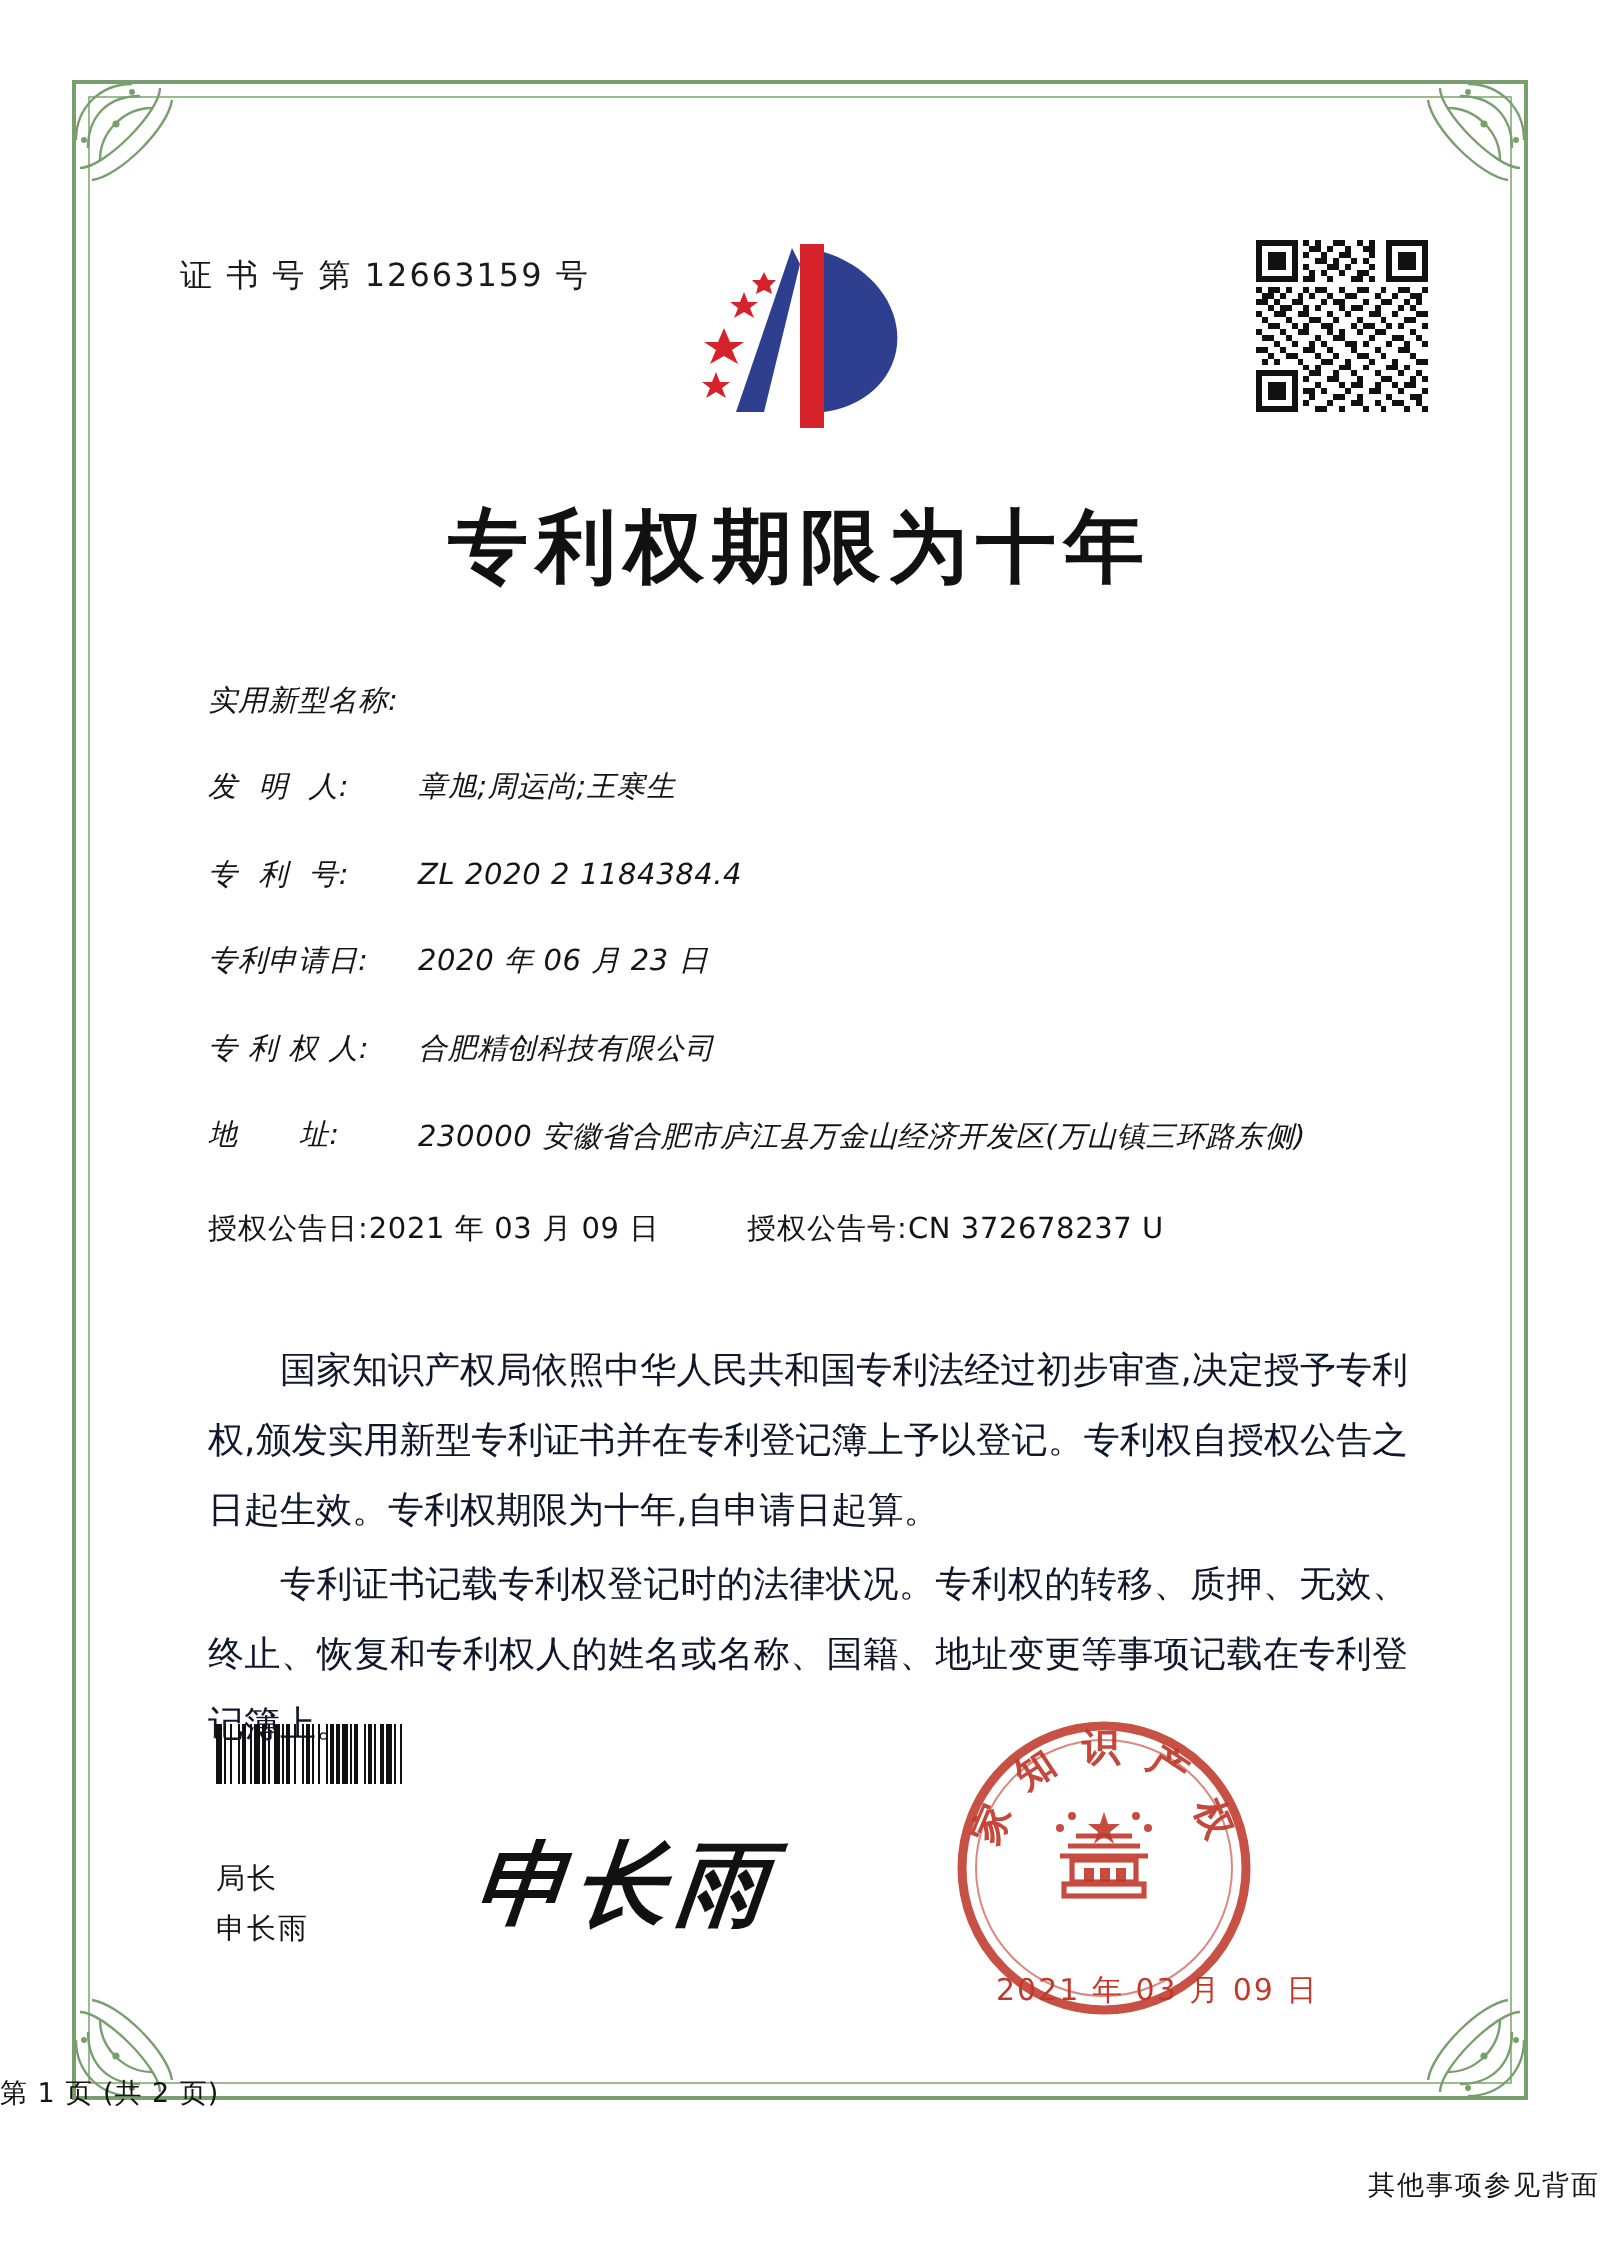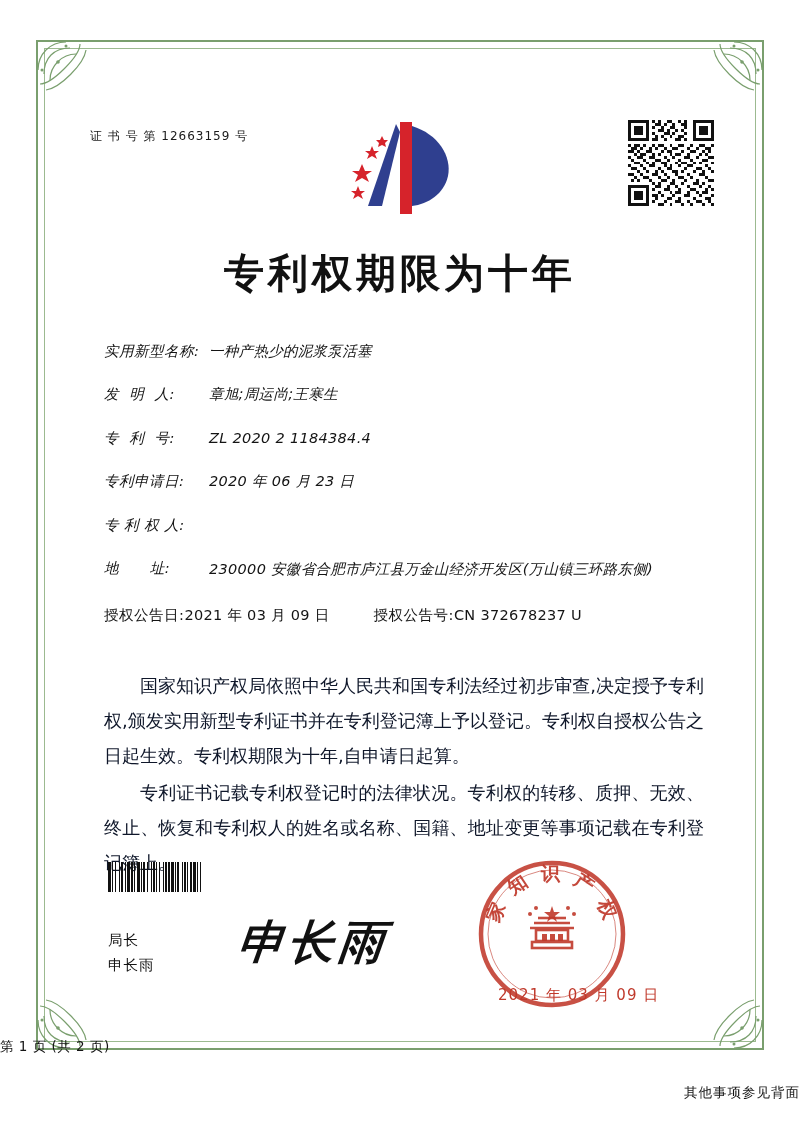--- a/index.html
+++ b/index.html
@@ -47,21 +47,21 @@
   .c-tl { left: 36px;  top: 40px; }
   .c-tr { left: 706px; top: 40px;  transform: scaleX(-1); }
   .c-bl { left: 36px;  top: 992px; transform: scaleY(-1); }
   .c-br { left: 706px; top: 992px; transform: scale(-1,-1); }
 
   
   .cert-no {
     position: absolute;
     left: 90px;
     top: 128px;
-    font-size: 12px;
+    font-size: 16px;
     color: #1a1a1a;
     font-family: "DejaVu Sans", "Liberation Sans", sans-serif;
     letter-spacing: 1px;
     white-space: nowrap;
   }
   .logo {
     position: absolute;
     left: 338px;
     top: 118px;
     width: 122px;
@@ -516,40 +516,40 @@
       </g>
     </svg>
   </div>
 
   <div class="title">专利权期限为十年</div>
 
   <div class="fields">
 
     <div class="field-row">
       <div class="field-label">实用新型名称:</div>
-      <div class="field-value">一种产热少的泥浆泵活塞</div>
     </div>
 
     <div class="field-row">
       <div class="field-label">发  明  人:</div>
       <div class="field-value">章旭;周运尚;王寒生</div>
     </div>
 
     <div class="field-row">
       <div class="field-label">专  利  号:</div>
       <div class="field-value">ZL 2020 2 1184384.4</div>
     </div>
 
     <div class="field-row">
       <div class="field-label">专利申请日:</div>
       <div class="field-value">2020 年 06 月 23 日</div>
     </div>
 
     <div class="field-row">
       <div class="field-label">专 利 权 人:</div>
+      <div class="field-value">合肥精创科技有限公司</div>
     </div>
 
     <div class="field-row address">
       <div class="field-label">地      址:</div>
       <div class="field-value">230000 安徽省合肥市庐江县万金山经济开发区(万山镇三环路东侧)</div>
     </div>
 
     <div class="inline-row">
       <div class="seg-label">授权公告日:</div>
       <div class="seg-value">2021 年 03 月 09 日</div>

